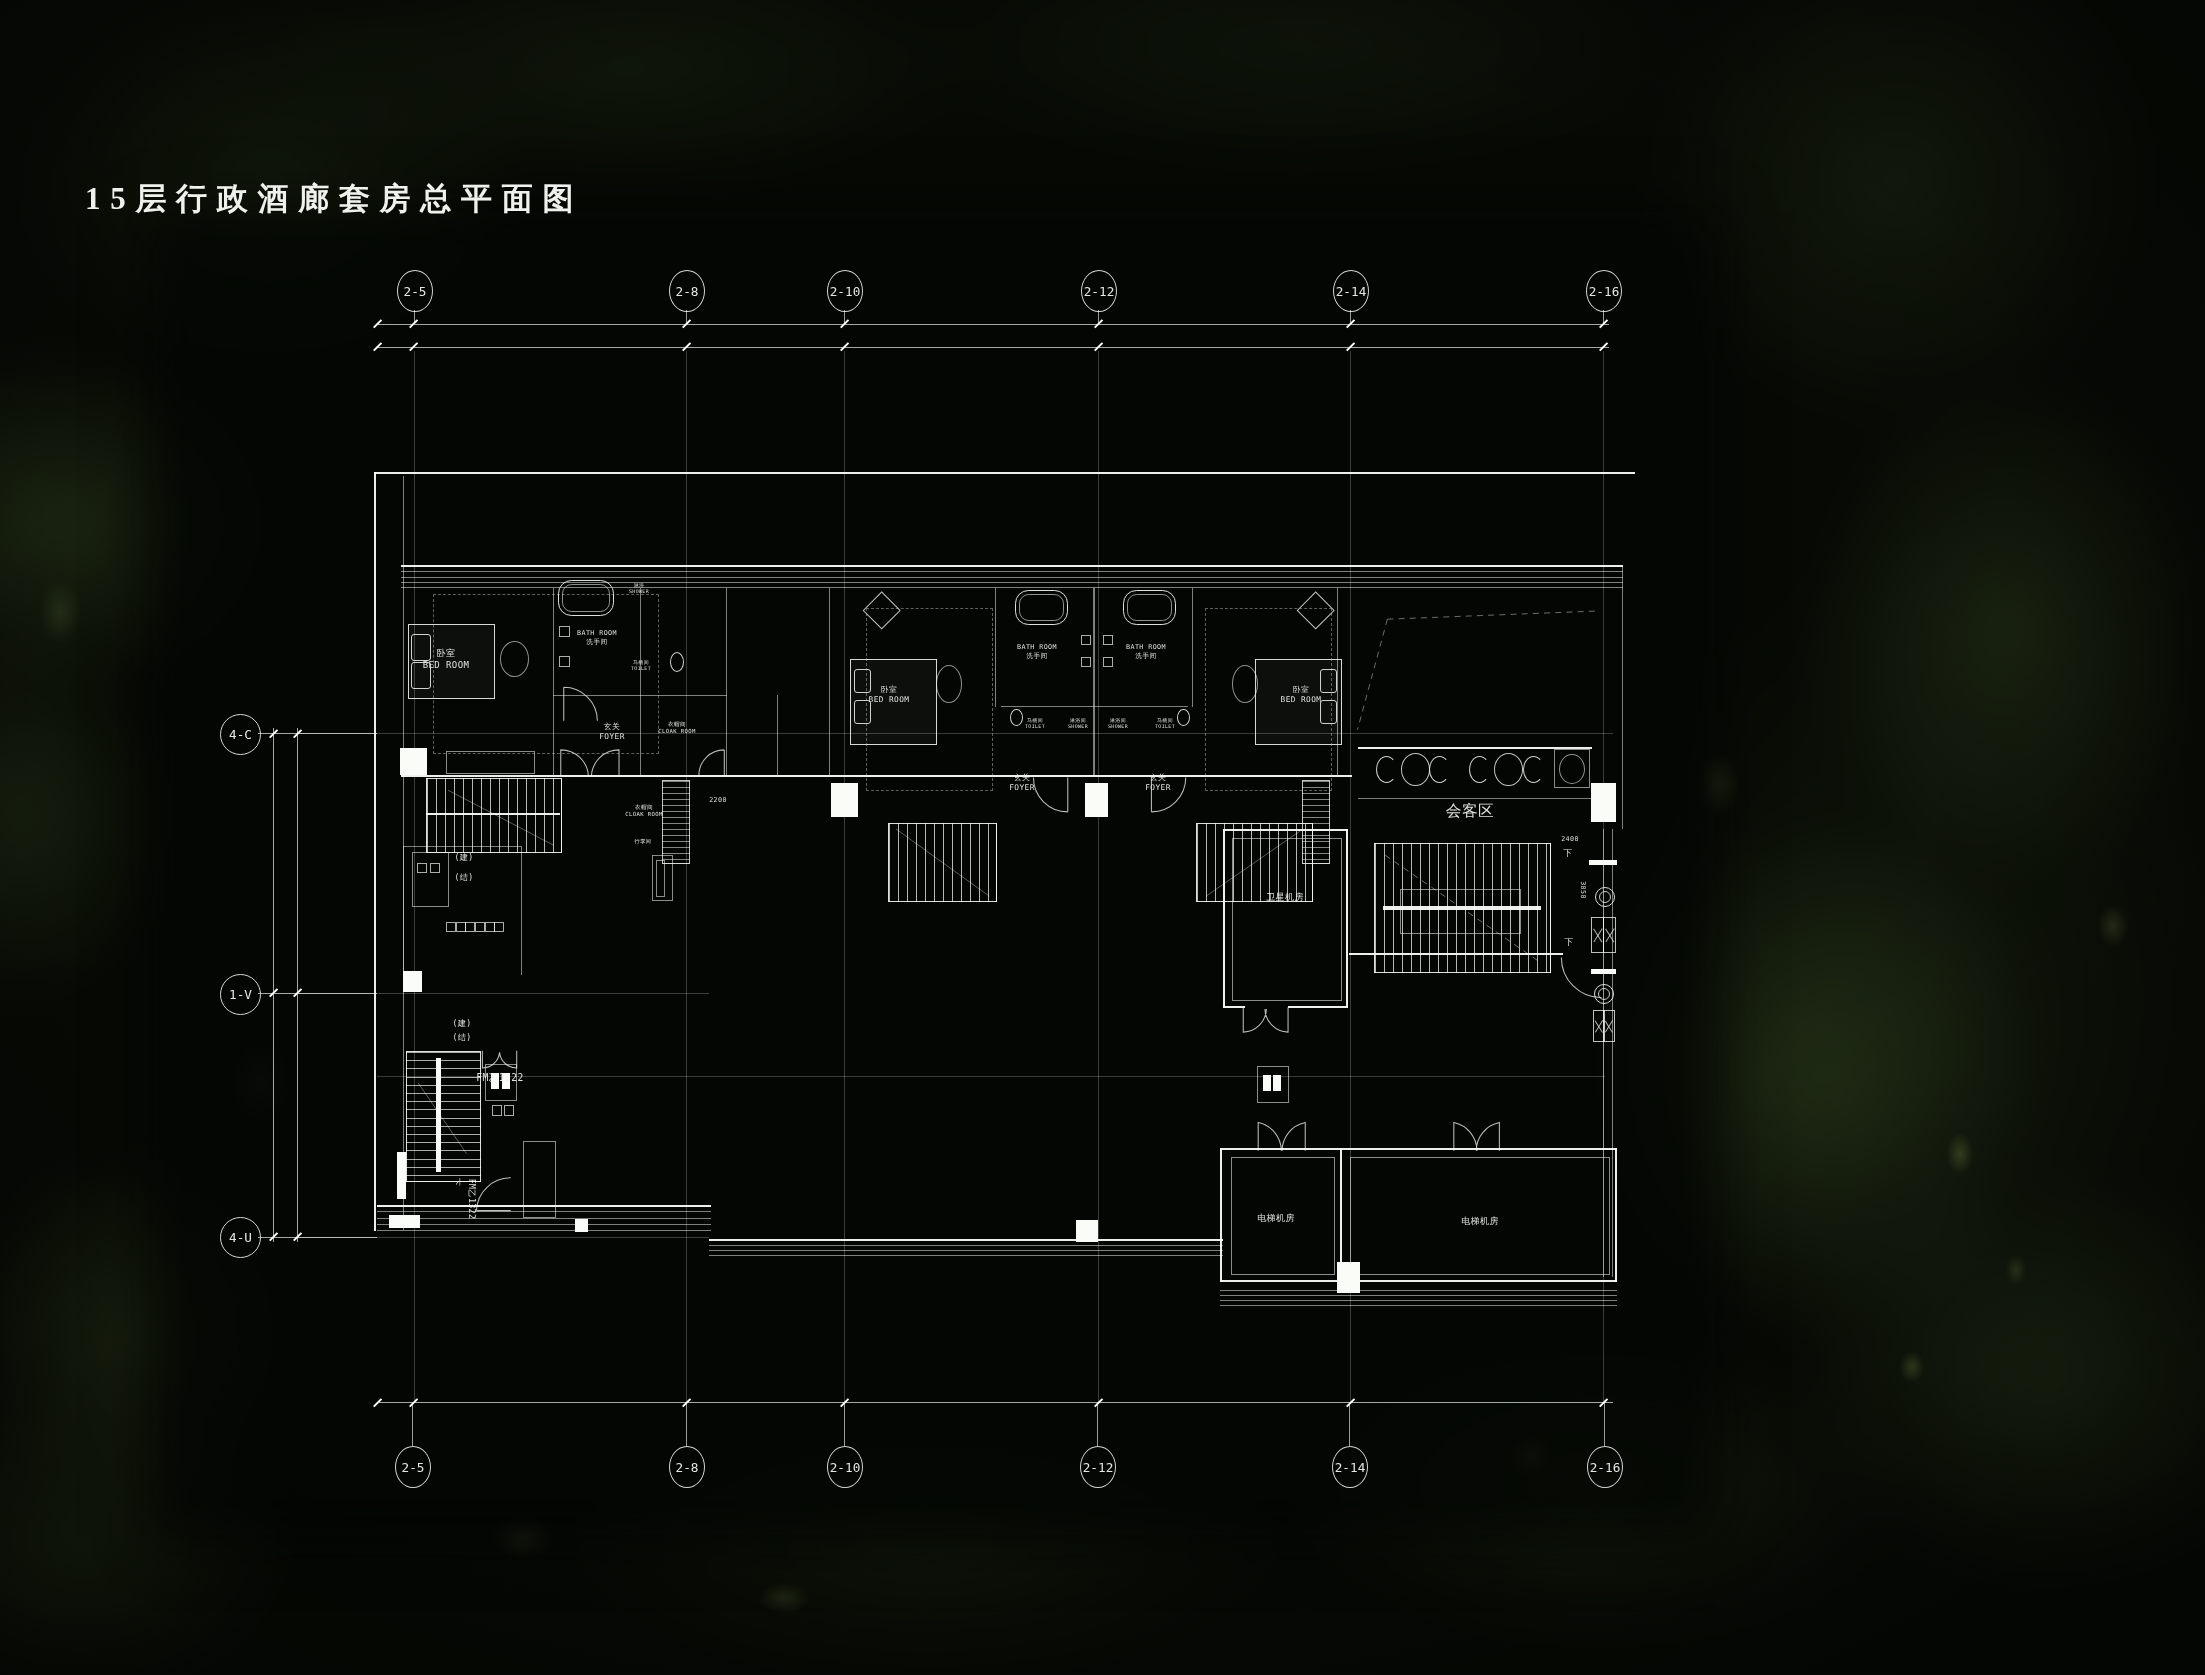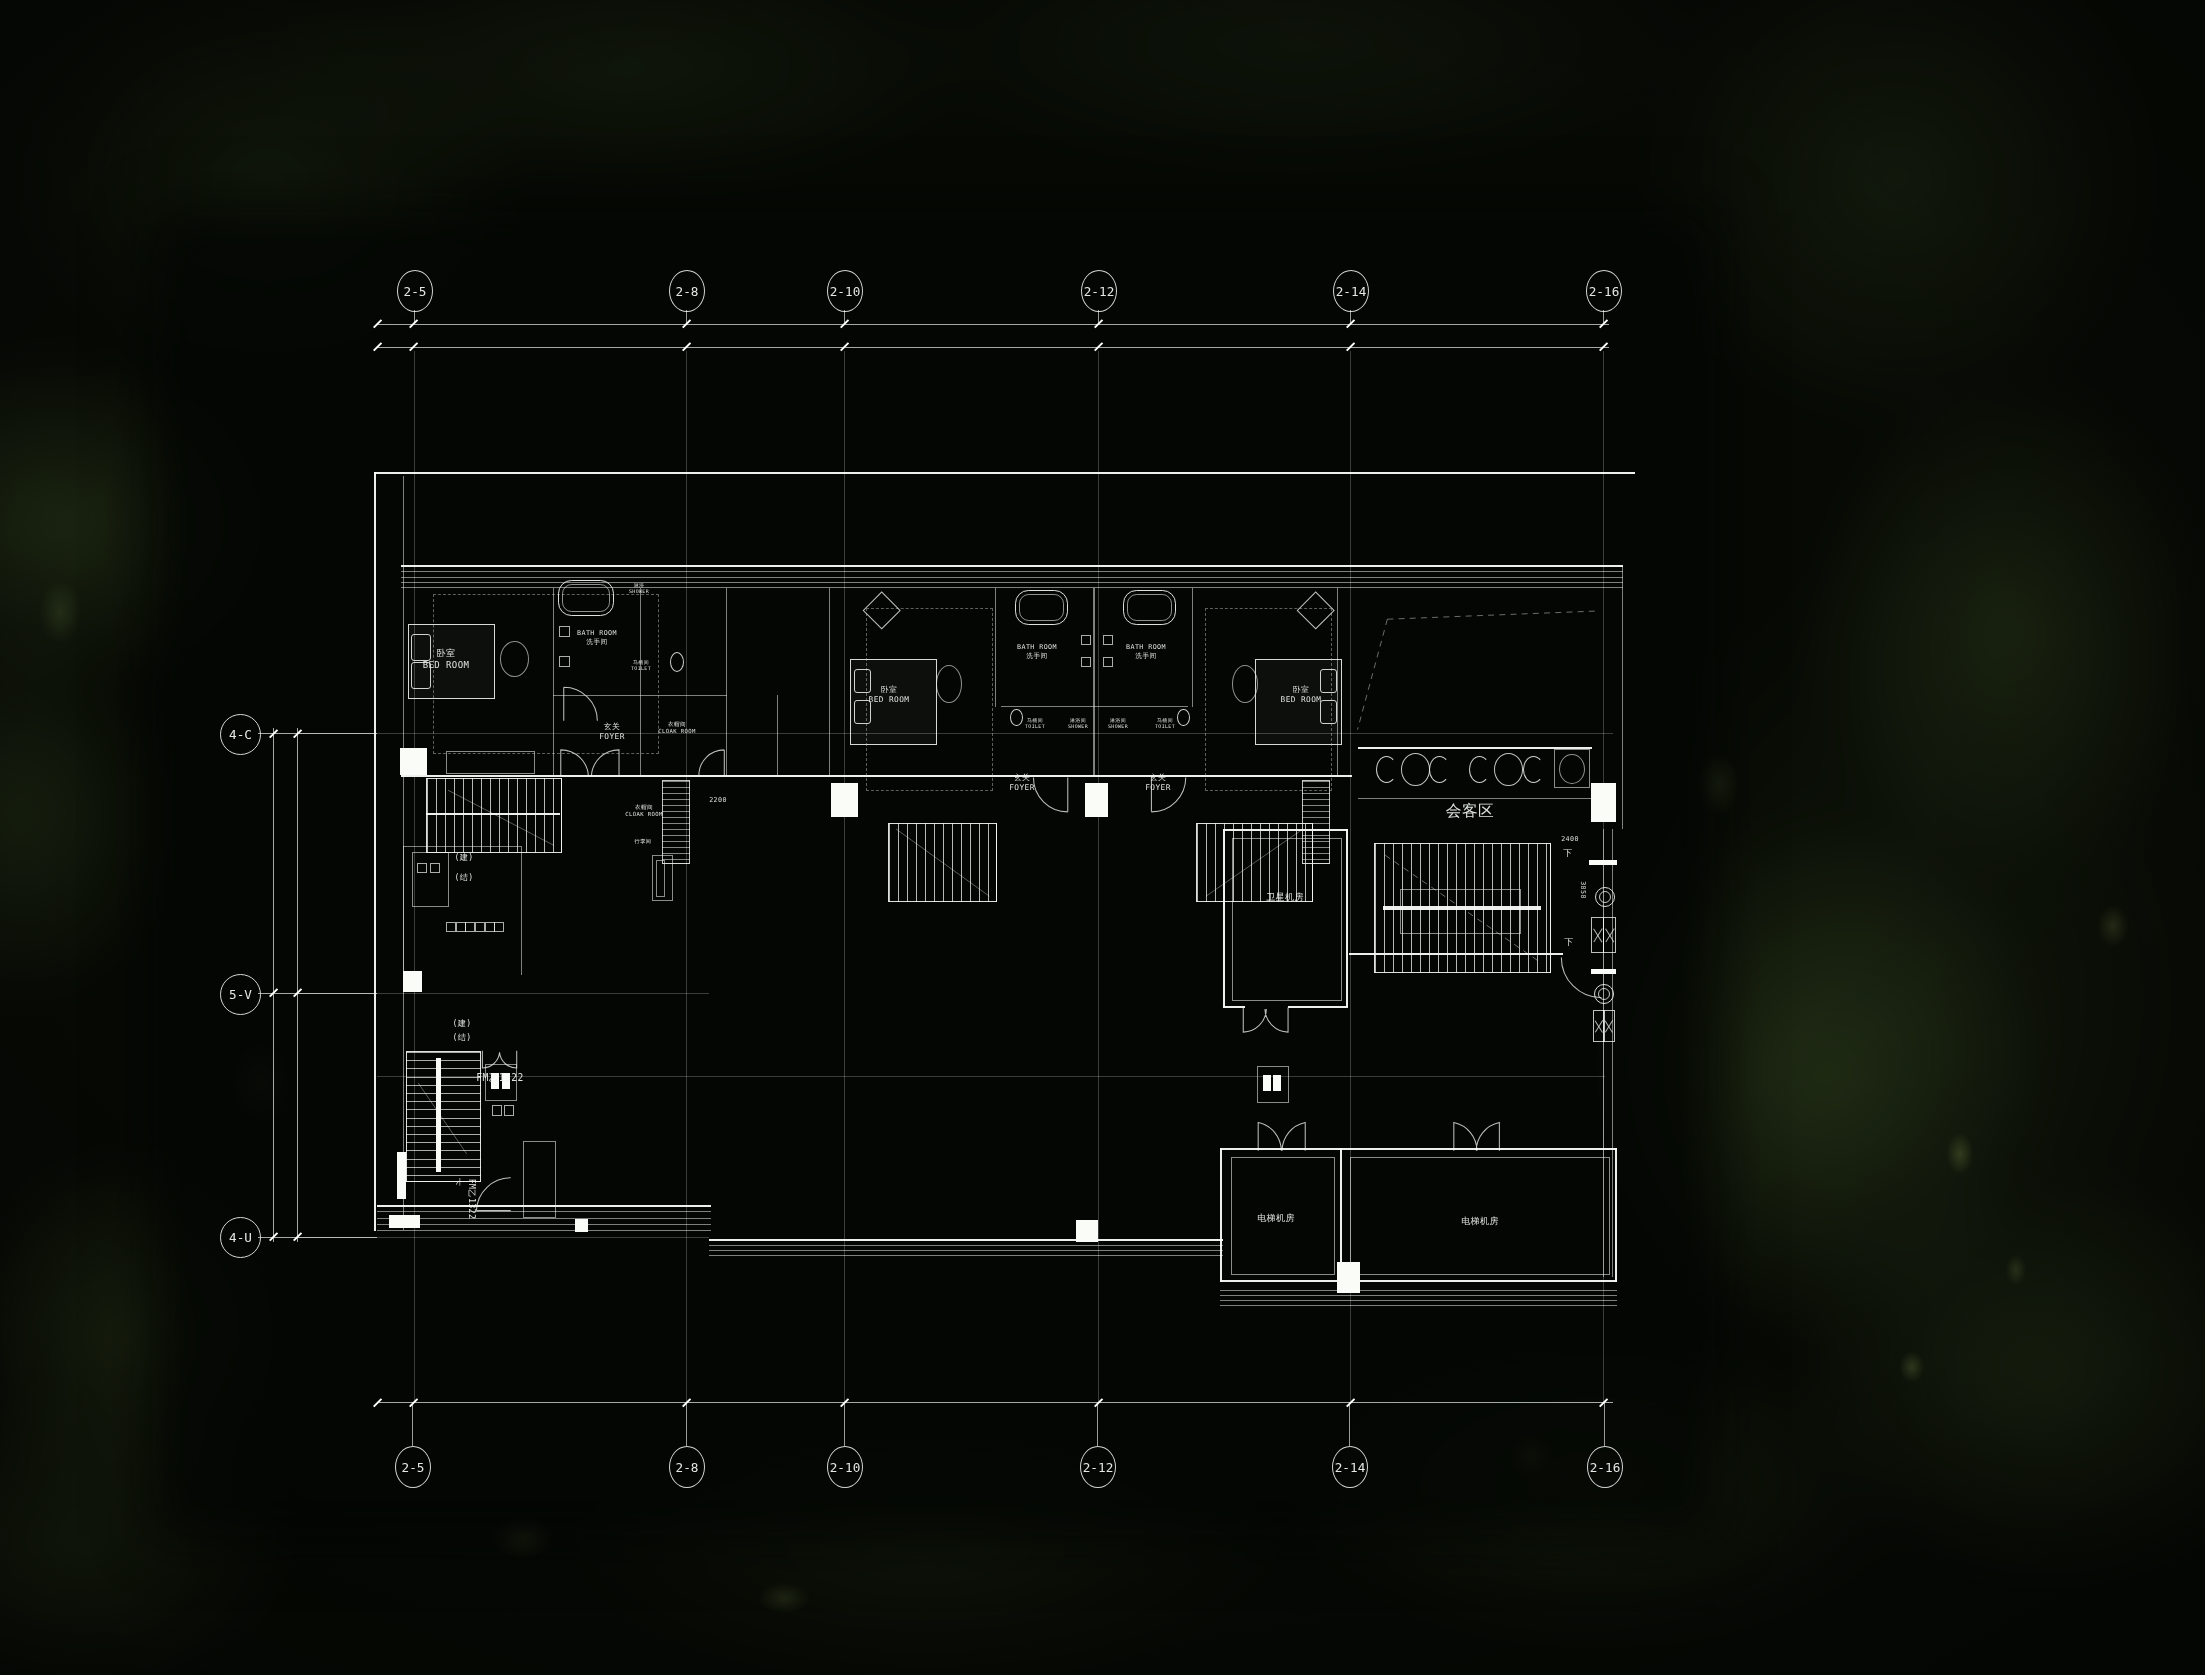--- a/index.html
+++ b/index.html
@@ -79,20 +79,21 @@
 </style>
 </head>
 <body>
 
 <div id="stage">
   <div class="bg"></div>
   <div class="bg2"></div>
   <div class="vg"></div>
   <div class="planbg"></div>
 
+  <div class="subtitle">15层行政酒廊套房总平面图</div>
 
   <div id="plan">
     <svg class="ovl" width="2205" height="1676" viewBox="0 0 2953 2244">
       <path class="p" d="M751 1039 V1004 A37 37 0 0 1 788 1039 M829 1039 V1004 A37 37 0 0 0 792 1039"></path>
       <path class="p" d="M970 1004 V1038 M936 1038 A34 34 0 0 1 970 1004"></path>
       <path class="p" d="M1430 1041 V1087 M1384 1041 A46 46 0 0 0 1430 1087"></path>
       <path class="p" d="M1542 1041 V1087 M1588 1041 A46 46 0 0 1 1542 1087"></path>
       <path class="p" d="M755 920 V965 M755 920 A45 45 0 0 1 800 965"></path>
       <path class="p" d="M2091 1282 A54 54 0 0 0 2145 1336"></path>
       <path class="p" d="M638 1621 H684 M638 1621 A46 46 0 0 1 684 1577"></path>
@@ -298,21 +299,21 @@
       <div class="stem" style="left: 1097px; top: 1403px; width: 0.7px; height: 43px;"></div>
       <div class="bub" style="left: 1332px; top: 1446px; width: 34px; height: 40px;">2-14</div>
       <div class="stem" style="left: 1349px; top: 1403px; width: 0.7px; height: 43px;"></div>
       <div class="bub" style="left: 1587px; top: 1446px; width: 34px; height: 40px;">2-16</div>
       <div class="stem" style="left: 1604px; top: 1403px; width: 0.7px; height: 43px;"></div>
       <div class="bub bubL" style="left: 220px; top: 714px; width: 39px; height: 39px;">4-C</div>
       <div class="dml" style="left: 258px; top: 733px; width: 119px; height: 0.7px;"></div>
       <div class="gl" style="left: 297px; top: 733px; width: 1316px; height: 0.7px;"></div>
       <div class="tk" style="left: 268px; top: 733px; width: 10.5px; height: 1.5px;"></div>
       <div class="tk" style="left: 292px; top: 733px; width: 10.5px; height: 1.5px;"></div>
-      <div class="bub bubL" style="left: 220px; top: 974px; width: 39px; height: 39px;">5-V</div>
+      <div class="bub bubL" style="left: 220px; top: 974px; width: 39px; height: 39px;">1-V</div>
       <div class="dml" style="left: 258px; top: 993px; width: 119px; height: 0.7px;"></div>
       <div class="gl" style="left: 297px; top: 993px; width: 412px; height: 0.7px;"></div>
       <div class="tk" style="left: 268px; top: 992px; width: 10.5px; height: 1.5px;"></div>
       <div class="tk" style="left: 292px; top: 992px; width: 10.5px; height: 1.5px;"></div>
       <div class="bub bubL" style="left: 220px; top: 1217px; width: 39px; height: 39px;">4-U</div>
       <div class="dml" style="left: 258px; top: 1237px; width: 119px; height: 0.7px;"></div>
       <div class="gl" style="left: 297px; top: 1237px; width: 412px; height: 0.7px;"></div>
       <div class="tk" style="left: 268px; top: 1236px; width: 10.5px; height: 1.5px;"></div>
       <div class="tk" style="left: 292px; top: 1236px; width: 10.5px; height: 1.5px;"></div>
       <div class="tk" style="left: 372px; top: 323px; width: 10.5px; height: 1.5px;"></div>

